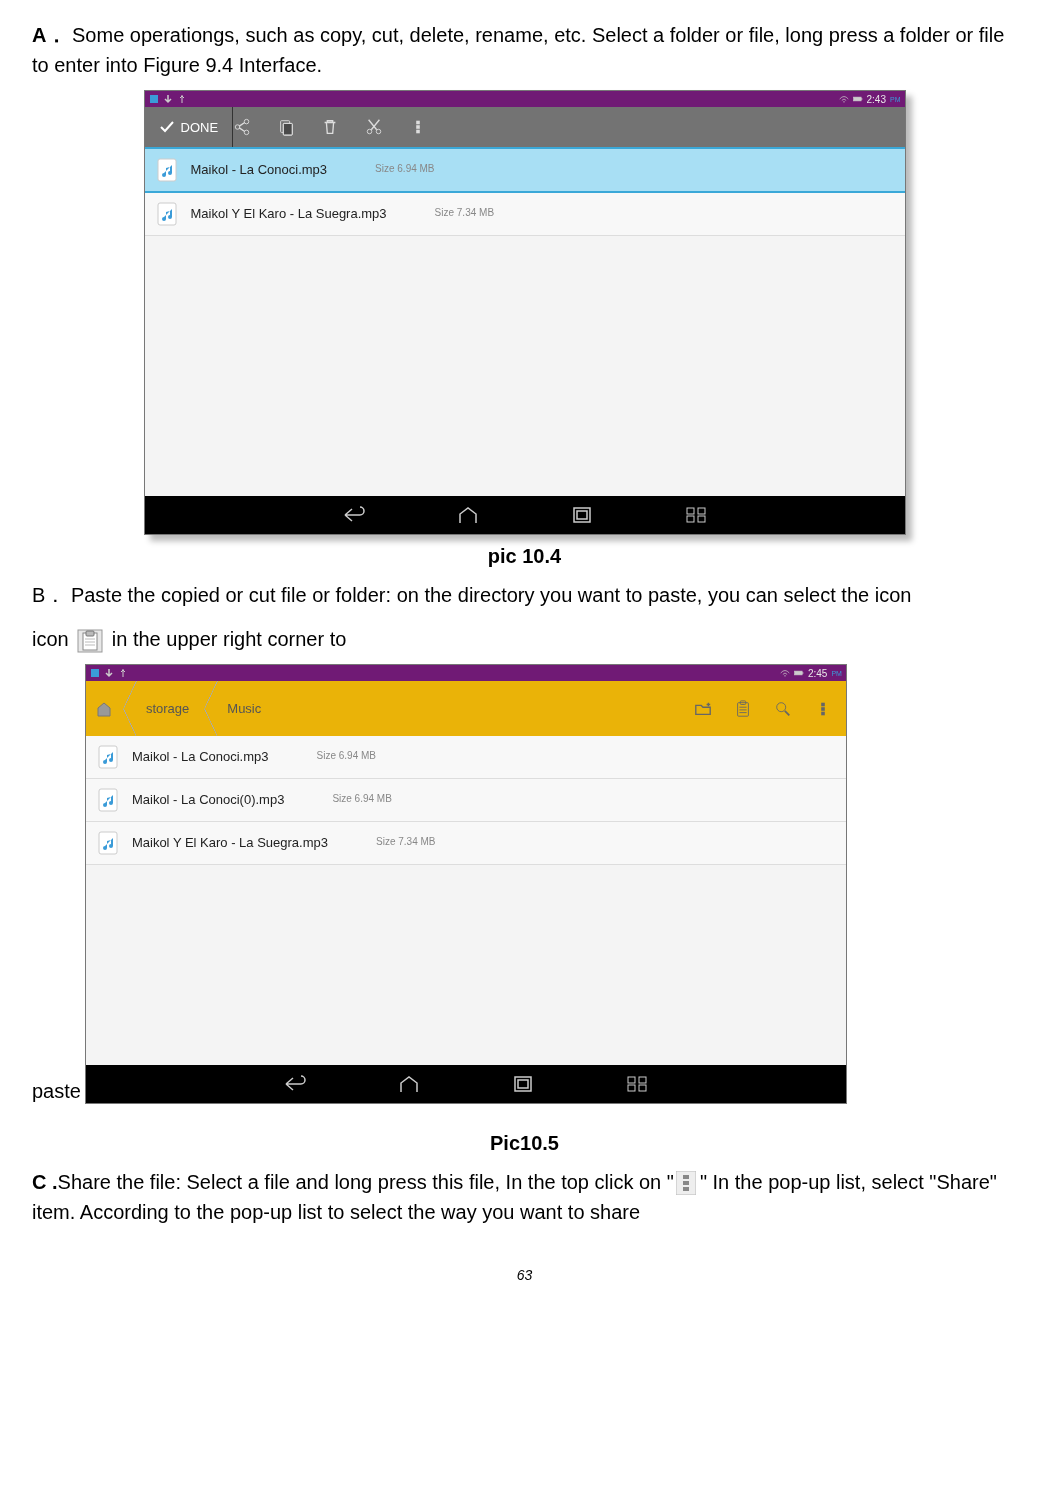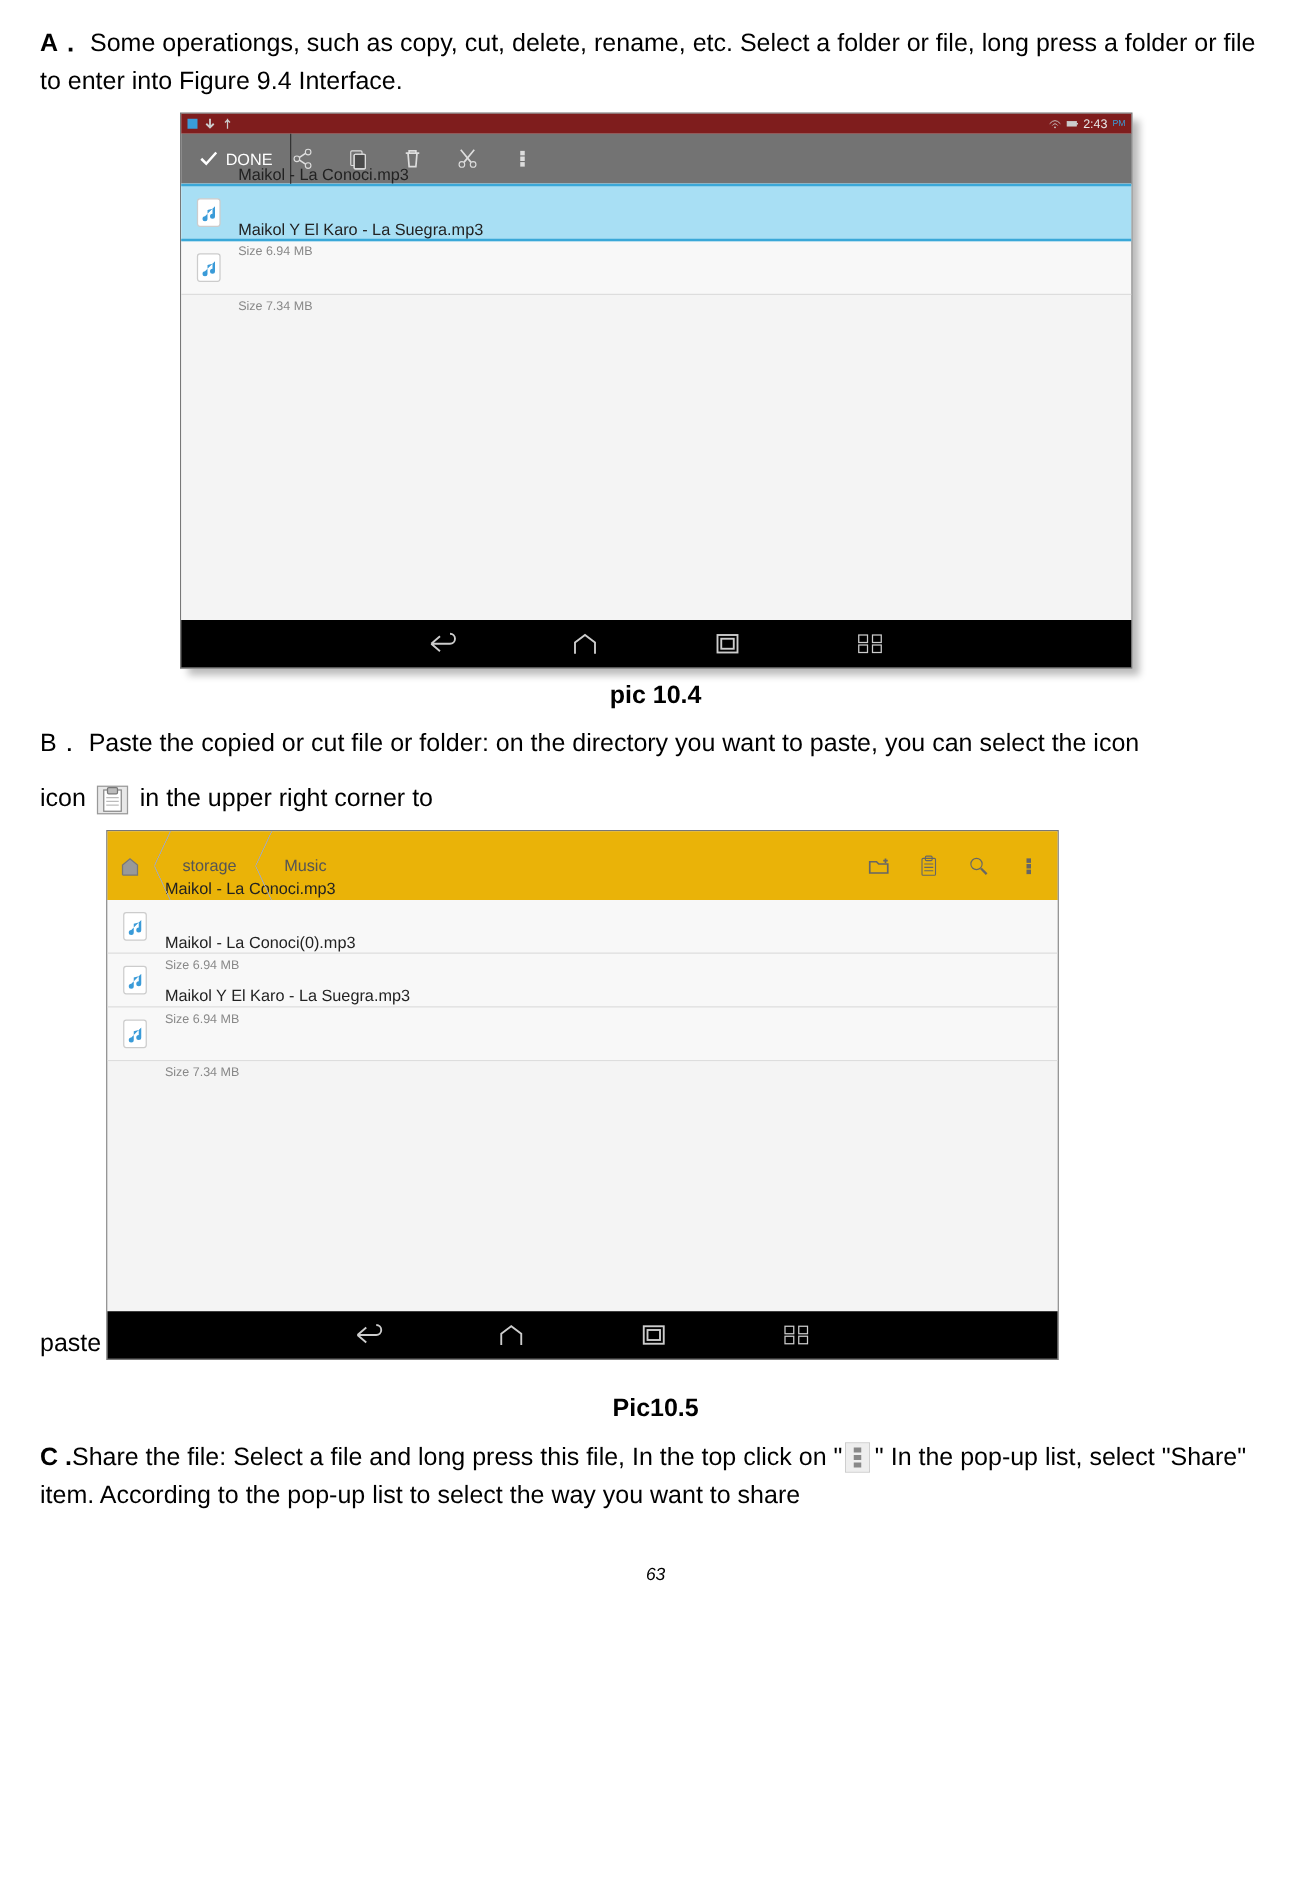--- a/index.html
+++ b/index.html
@@ -42,21 +42,21 @@
     margin: 10px auto 8px auto;
     border: 1px solid #777;
     background: #f4f4f4;
     position: relative;
     font-size: 12px;
   }
   .device.shadow { box-shadow: 6px 6px 6px #bbb; }
 
   
   .status-bar {
-    background: #7f1d1d;
+    background: #701a75;
     color: #e8e8e8;
     height: 16px;
     display: flex;
     justify-content: space-between;
     align-items: center;
     font-size: 10px;
     padding: 0 4px;
   }
   .status-left, .status-right { display:flex; align-items:center; gap:4px;}
   .status-dot { width:10px; height:10px; }
@@ -134,21 +134,21 @@
     border-bottom: 1px solid #ddd;
     padding: 0 10px;
     gap:10px;
   }
   .file-row.selected {
     background: #a8dff4;
     border-top: 2px solid #3aa8d8;
     border-bottom: 2px solid #3aa8d8;
   }
   .file-ic { width:26px; height:26px; }
-  .file-txt { display:flex; flex-direction:column; line-height:1.15;gap:48px;}
+  .file-txt { display:flex; flex-direction:row; line-height:1.15;gap:48px;}
   .file-name { font-size:13px; color:#222; }
   .file-size { font-size:10px; color:#888; }
 
   .device-body { height: 260px; background:#f4f4f4;}
   .device-body.short { height: 200px; }
 
   
   .navbar {
     background:#000;
     height:38px;
@@ -298,20 +298,45 @@
         <line x1="9" y1="14" x2="19" y2="14" stroke="#bbb"></line>
         <line x1="9" y1="17" x2="19" y2="17" stroke="#bbb"></line>
       </svg>
   </span>
   <span>in the upper right corner to</span>
 </p>
 
 <div class="inline-with-fig">
   <span class="label">paste</span>
   <div class="device" style="margin-left:4px;">
+    <div class="status-bar">
+      <div class="status-left">
+        <svg class="status-dot" viewBox="0 0 10 10">
+            <rect x="1" y="1" width="8" height="8" fill="#3a9bd8"></rect>
+          </svg>
+        <svg class="status-dot" viewBox="0 0 10 10">
+            <path d="M5 1 L5 7 M2 5 L5 8 L8 5" stroke="#ccc" stroke-width="1.5" fill="none"></path>
+          </svg>
+        <svg class="status-dot" viewBox="0 0 10 10">
+            <path d="M5 1 L5 9 M3 4 L5 2 L7 4" stroke="#ccc" stroke-width="1" fill="none"></path>
+          </svg>
+      </div>
+      <div class="status-right">
+        <svg class="status-dot" viewBox="0 0 14 10">
+            <path d="M1 5 Q7 -2 13 5 M4 7 Q7 3 10 7" stroke="#ccc" stroke-width="1" fill="none"></path>
+            <circle cx="7" cy="9" r="1" fill="#ccc"></circle>
+          </svg>
+        <svg class="status-dot" viewBox="0 0 16 10">
+            <rect x="1" y="2" width="12" height="6" stroke="#ccc" fill="#ccc"></rect>
+            <rect x="13" y="4" width="2" height="2" fill="#ccc"></rect>
+          </svg>
+        <span>2:45</span>
+        <span style="font-size:7px; color:#3a9bd8;">PM</span>
+      </div>
+    </div>
 
     <div class="toolbar-light">
       <div class="crumb-home">
         <svg width="18" height="18" viewBox="0 0 18 18">
             <path d="M3 16 V8 L9 3 L15 8 V16 H3" fill="#999" stroke="#777"></path>
           </svg>
       </div>
       <div class="crumb">
           <span>storage</span>
         </div>

